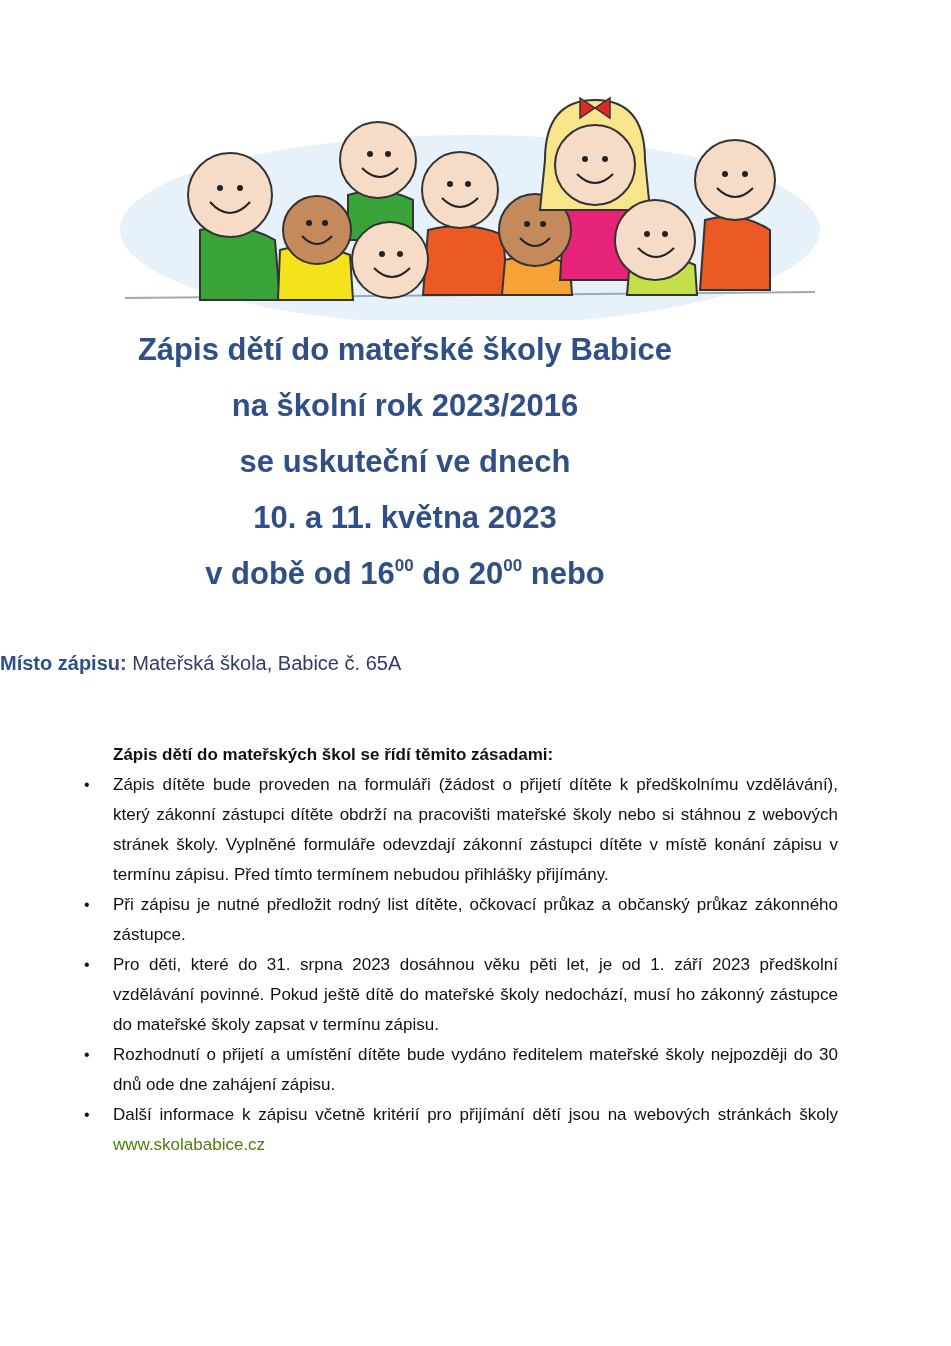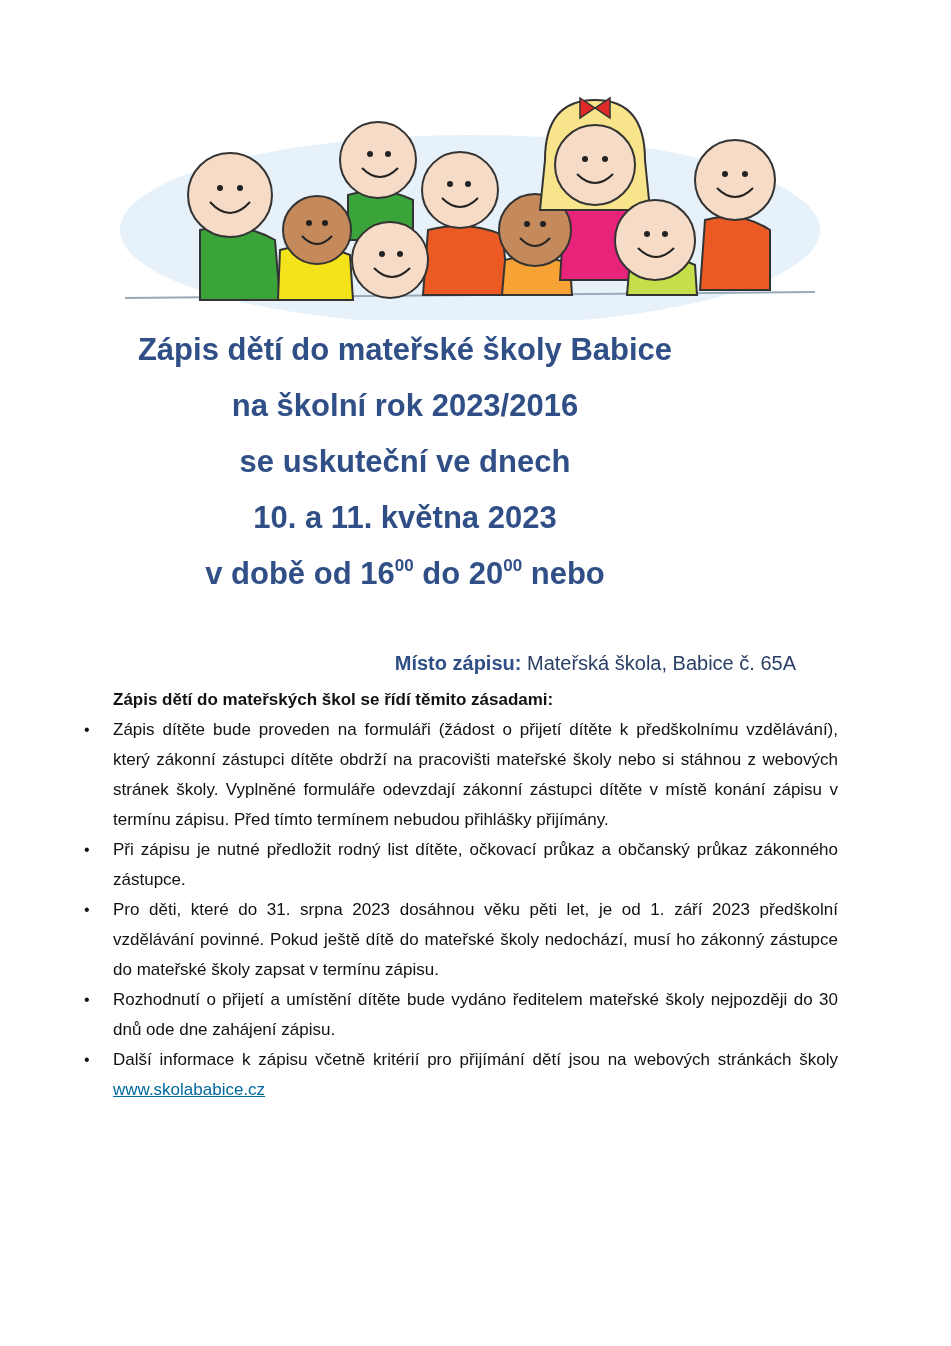--- a/index.html
+++ b/index.html
@@ -1,30 +1,30 @@
 <!DOCTYPE html>
 <html><head>
 <meta charset="utf-8">
 <style>
   html, body { margin: 0; padding: 0; background: #ffffff; }
   body { width: 951px; height: 1346px; position: relative; overflow: hidden; font-family: "Liberation Sans", sans-serif; }
   .illustration { position: absolute; left: 110px; top: 80px; width: 720px; height: 240px; }
   .heading { position: absolute; left: 0; top: 326px; width: 810px; text-align: center; color: #2f4f86; font-weight: bold; font-size: 31px; font-family: "Liberation Sans", sans-serif; }
   .heading .line { height: 56px; line-height: 48px; }
   .heading sup { font-size: 17px; vertical-align: 13px; line-height: 0; }
-  .place { position: absolute; left: 0; top: 652px; width: 796px; text-align: right; font-size: 20px; color: #2f4f86; }
+  .place { position: absolute; left: 0; top: 652px; width: 796px; text-align: left; font-size: 20px; color: #2f4f86; }
   .place b { font-weight: bold; }
   .place .val { color: #2a3f66; }
-  .rules { position: absolute; left: 113px; top: 685px; width: 725px; font-size: 17px; color: #111; line-height: 30px; }
+  .rules { position: absolute; left: 113px; top: 740px; width: 725px; font-size: 17px; color: #111; line-height: 30px; }
   .rules .rh { font-weight: bold; margin-bottom: 0; height: 30px; }
   .rules ul { list-style: none; margin: 0; padding: 0; }
   .rules li { position: relative; text-align: justify; text-align-last: left; }
   .rules li .bullet { position: absolute; left: -29px; top: 0; font-size: 16px; }
   .rules li b { font-weight: normal; }
-  .link { color: #0369a1; text-decoration: underline; }
+  .link { color: #4d7c0f; }
 </style>
 </head>
 <body>
 
 <div class="illustration">
   <svg width="720" height="240" viewBox="0 0 720 240">
     <ellipse cx="360" cy="150" rx="350" ry="95" fill="#e6f1fa"></ellipse>
     <line x1="15" y1="218" x2="705" y2="212" stroke="#9ab" stroke-width="2"></line>
 
     <path d="M90 150 q40 -10 75 10 l5 60 h-80 z" fill="#3aa43a" stroke="#333" stroke-width="2"></path>

